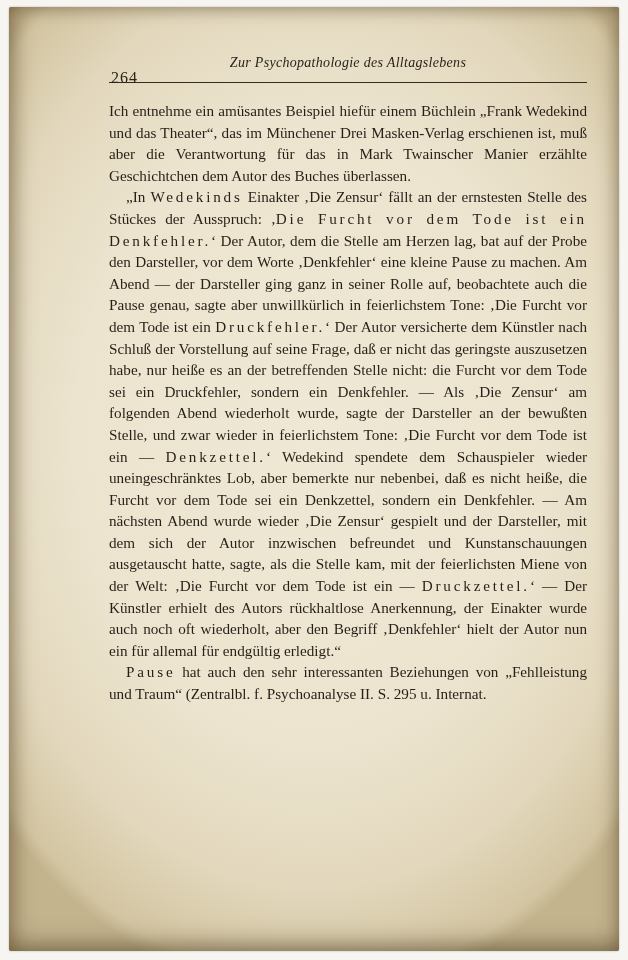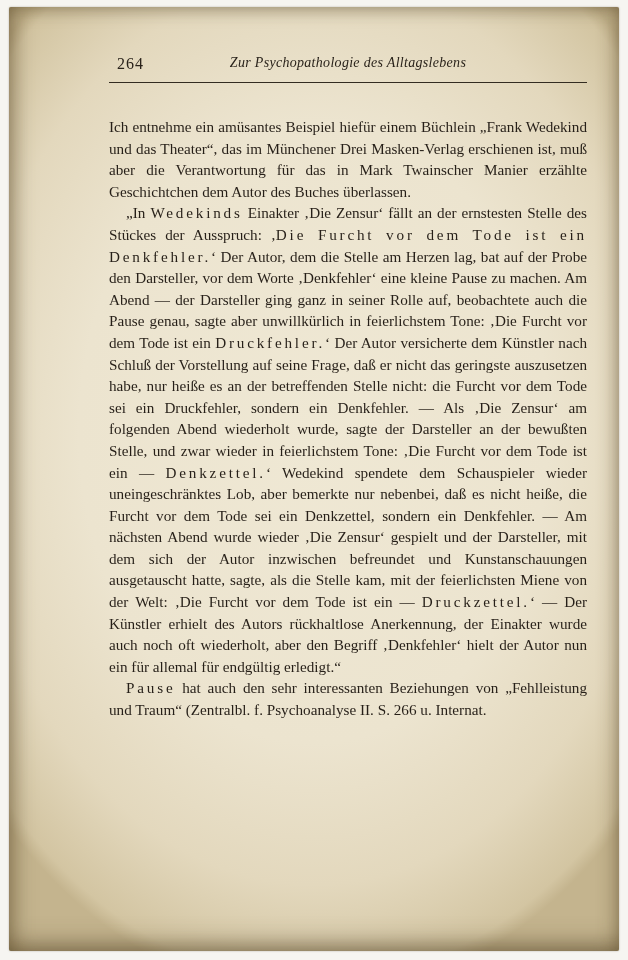--- a/index.html
+++ b/index.html
@@ -40,41 +40,40 @@
     color: #2a231b;
   }
   .header {
     position: relative;
     height: 22px;
     font-size: 15px;
   }
   .pagenum {
     position: absolute;
     left: 2px;
-    top: 0;
+    top: 14px;
     font-size: 16px;
     letter-spacing: 1px;
     color: #2a231b;
-    margin-left: 6px;
   }
   .header-title {
     display: block;
     text-align: center;
     font-style: italic;
     font-size: 14px;
     letter-spacing: 0.3px;
     color: #2a231b;
   }
   .header-rule {
     border: none;
     border-top: 1.6px solid #332c21;
     margin: 5px 0 0 0;
   }
   .textblock {
-    margin-top: 33px;
+    margin-top: 17px;
     font-size: 15.2px;
     line-height: 21.6px;
     text-align: justify;
     color: #261f18;
   }
   .textblock p {
     margin: 0;
     padding: 0;
   }
   .para-indent {
@@ -101,19 +100,19 @@
 
         <p>
           <span>Ich entnehme ein amüsantes Beispiel hiefür einem Büchlein „Frank Wedekind und das Theater“, das im Münchener Drei Masken-Verlag erschienen ist, muß aber die Verantwortung für das in Mark Twainscher Manier erzählte Geschichtchen dem Autor des Buches überlassen.</span>
         </p>
 
         <p class="para-indent">
           <span>„In </span><span class="spaced">Wedekinds</span><span> Einakter ‚Die Zensur‘ fällt an der ernstesten Stelle des Stückes der Ausspruch: ‚</span><span class="spaced">Die Furcht vor dem Tode ist ein Denkfehler.</span><span>‘ Der Autor, dem die Stelle am Herzen lag, bat auf der Probe den Darsteller, vor dem Worte ‚Denkfehler‘ eine kleine Pause zu machen. Am Abend — der Darsteller ging ganz in seiner Rolle auf, beobachtete auch die Pause genau, sagte aber unwillkürlich in feierlichstem Tone: ‚Die Furcht vor dem Tode ist ein </span><span class="spaced">Druckfehler.</span><span>‘ Der Autor versicherte dem Künstler nach Schluß der Vorstellung auf seine Frage, daß er nicht das geringste auszusetzen habe, nur heiße es an der betreffenden Stelle nicht: die Furcht vor dem Tode sei ein Druckfehler, sondern ein Denkfehler. — Als ‚Die Zensur‘ am folgenden Abend wiederholt wurde, sagte der Darsteller an der bewußten Stelle, und zwar wieder in feierlichstem Tone: ‚Die Furcht vor dem Tode ist ein — </span><span class="spaced">Denkzettel.</span><span>‘ Wedekind spendete dem Schauspieler wieder uneingeschränktes Lob, aber bemerkte nur nebenbei, daß es nicht heiße, die Furcht vor dem Tode sei ein Denkzettel, sondern ein Denkfehler. — Am nächsten Abend wurde wieder ‚Die Zensur‘ gespielt und der Darsteller, mit dem sich der Autor inzwischen befreundet und Kunstanschauungen ausgetauscht hatte, sagte, als die Stelle kam, mit der feierlichsten Miene von der Welt: ‚Die Furcht vor dem Tode ist ein — </span><span class="spaced">Druckzettel.</span><span>‘ — Der Künstler erhielt des Autors rückhaltlose Anerkennung, der Einakter wurde auch noch oft wiederholt, aber den Begriff ‚Denkfehler‘ hielt der Autor nun ein für allemal für endgültig erledigt.“</span>
         </p>
 
         <p class="para-indent">
-          <span class="spaced">Pause</span><span> hat auch den sehr interessanten Beziehungen von „Fehlleistung und Traum“ (Zentralbl. f. Psychoanalyse II. S. 266 u. Internat.</span>
+          <span class="spaced">Pause</span><span> hat auch den sehr interessanten Beziehungen von „Fehlleistung und Traum“ (Zentralbl. f. Psychoanalyse II. S. 295 u. Internat.</span>
         </p>
 
       </div>
     </div>
   </div>
 </div>
 
 </body></html>

